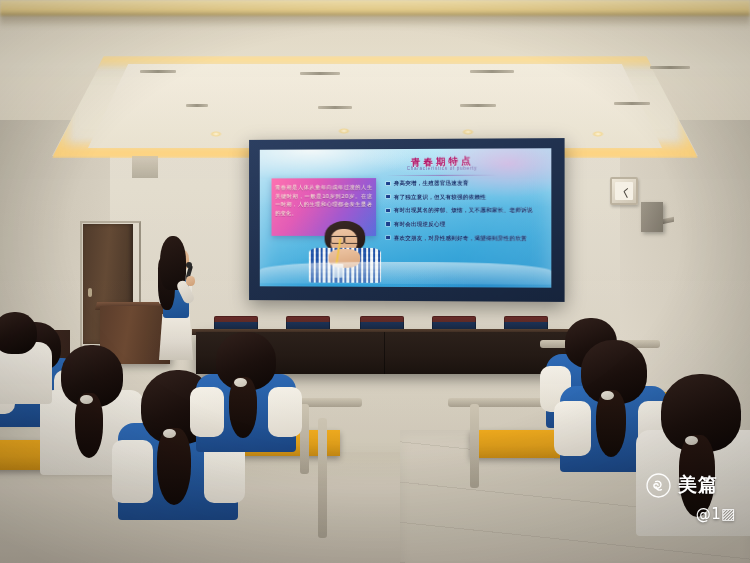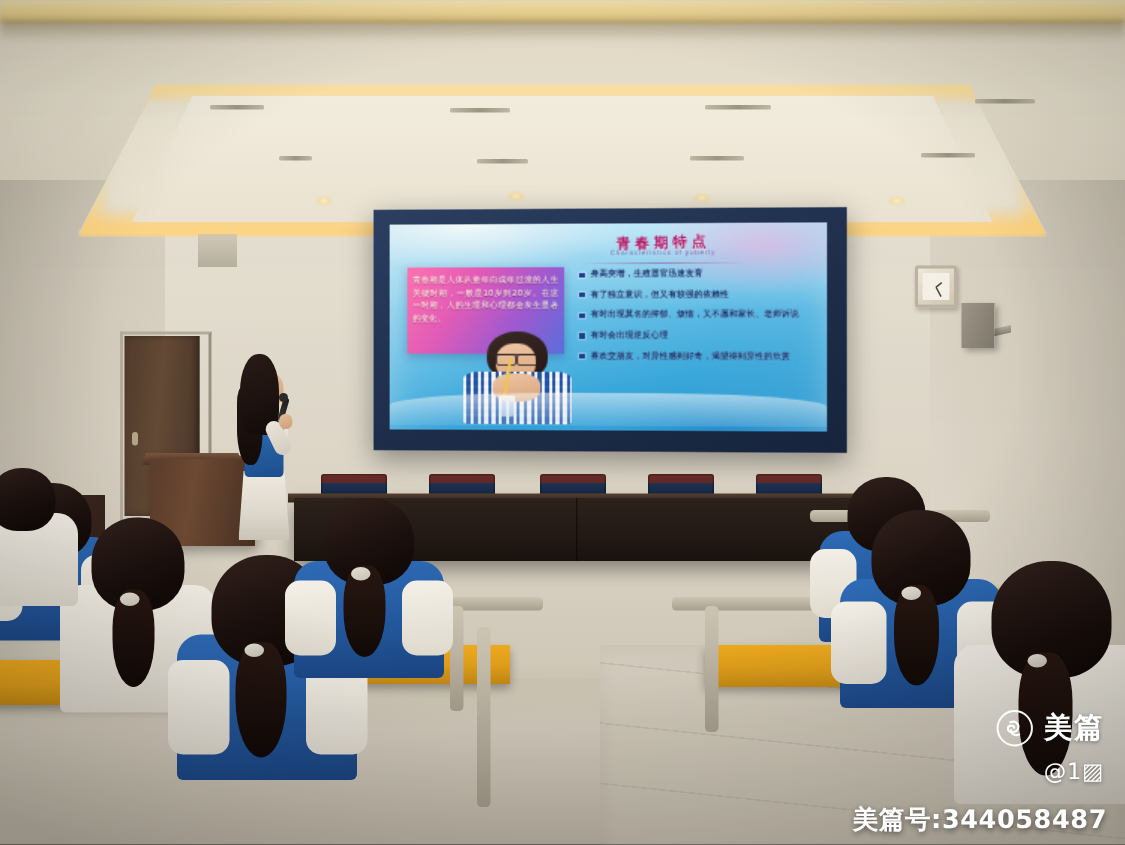--- a/index.html
+++ b/index.html
@@ -387,21 +387,21 @@
     background:radial-gradient(ellipse 78% 70% at 50% 42%,rgba(0,0,0,0) 52%,rgba(0,0,0,.22) 100%);
   }
   .warmcast{
     position:absolute;inset:0;pointer-events:none;
     background:linear-gradient(180deg,rgba(255,226,170,.10),rgba(120,100,70,.06));
     mix-blend-mode:multiply;opacity:.5;
   }
 
   
   .wm-logo{
-    position:absolute;right:14px;top:472px;display:flex;align-items:center;gap:7px;
+    position:absolute;right:32px;top:472px;display:flex;align-items:center;gap:7px;
   }
   .wm-mark{
     width:25px;height:25px;border-radius:50%;
     display:flex;align-items:center;justify-content:center;
   }
   .wm-mark svg{display:block;}
   .wm-name{
     color:#ffffff;font-size:19px;font-weight:700;letter-spacing:1px;
     font-family:"DejaVu Sans",sans-serif;
     text-shadow:0 1px 3px rgba(0,0,0,.45);
@@ -626,15 +626,14 @@
     <span class="wm-mark">
       <svg width="25" height="25" viewBox="0 0 24 24">
         <circle cx="12" cy="12" r="11" fill="none" stroke="#ffffff" stroke-width="1.3" opacity=".95"></circle>
         <path d="M9.2 8.2c2.6-1.2 5.2 0.4 5.2 2.8 0 2.2-2.0 3.6-4.0 3.6-1.6 0-2.8-1.0-2.8-2.3 0-1.2 1.0-2.0 2.2-2.0 1.0 0 1.8 0.6 1.8 1.4" fill="none" stroke="#ffffff" stroke-width="1.35" stroke-linecap="round"></path>
         <path d="M14.8 16c-2.6 1.2-5.2-0.4-5.2-2.8" fill="none" stroke="#ffffff" stroke-width="1.35" stroke-linecap="round"></path>
       </svg>
     </span>
     <span class="wm-name">美篇</span>
   </div>
   <div class="wm-user">@1▨</div>
-  <div class="wm-id">美篇号:344058487</div>
 
 </div>
 
 </body></html>

